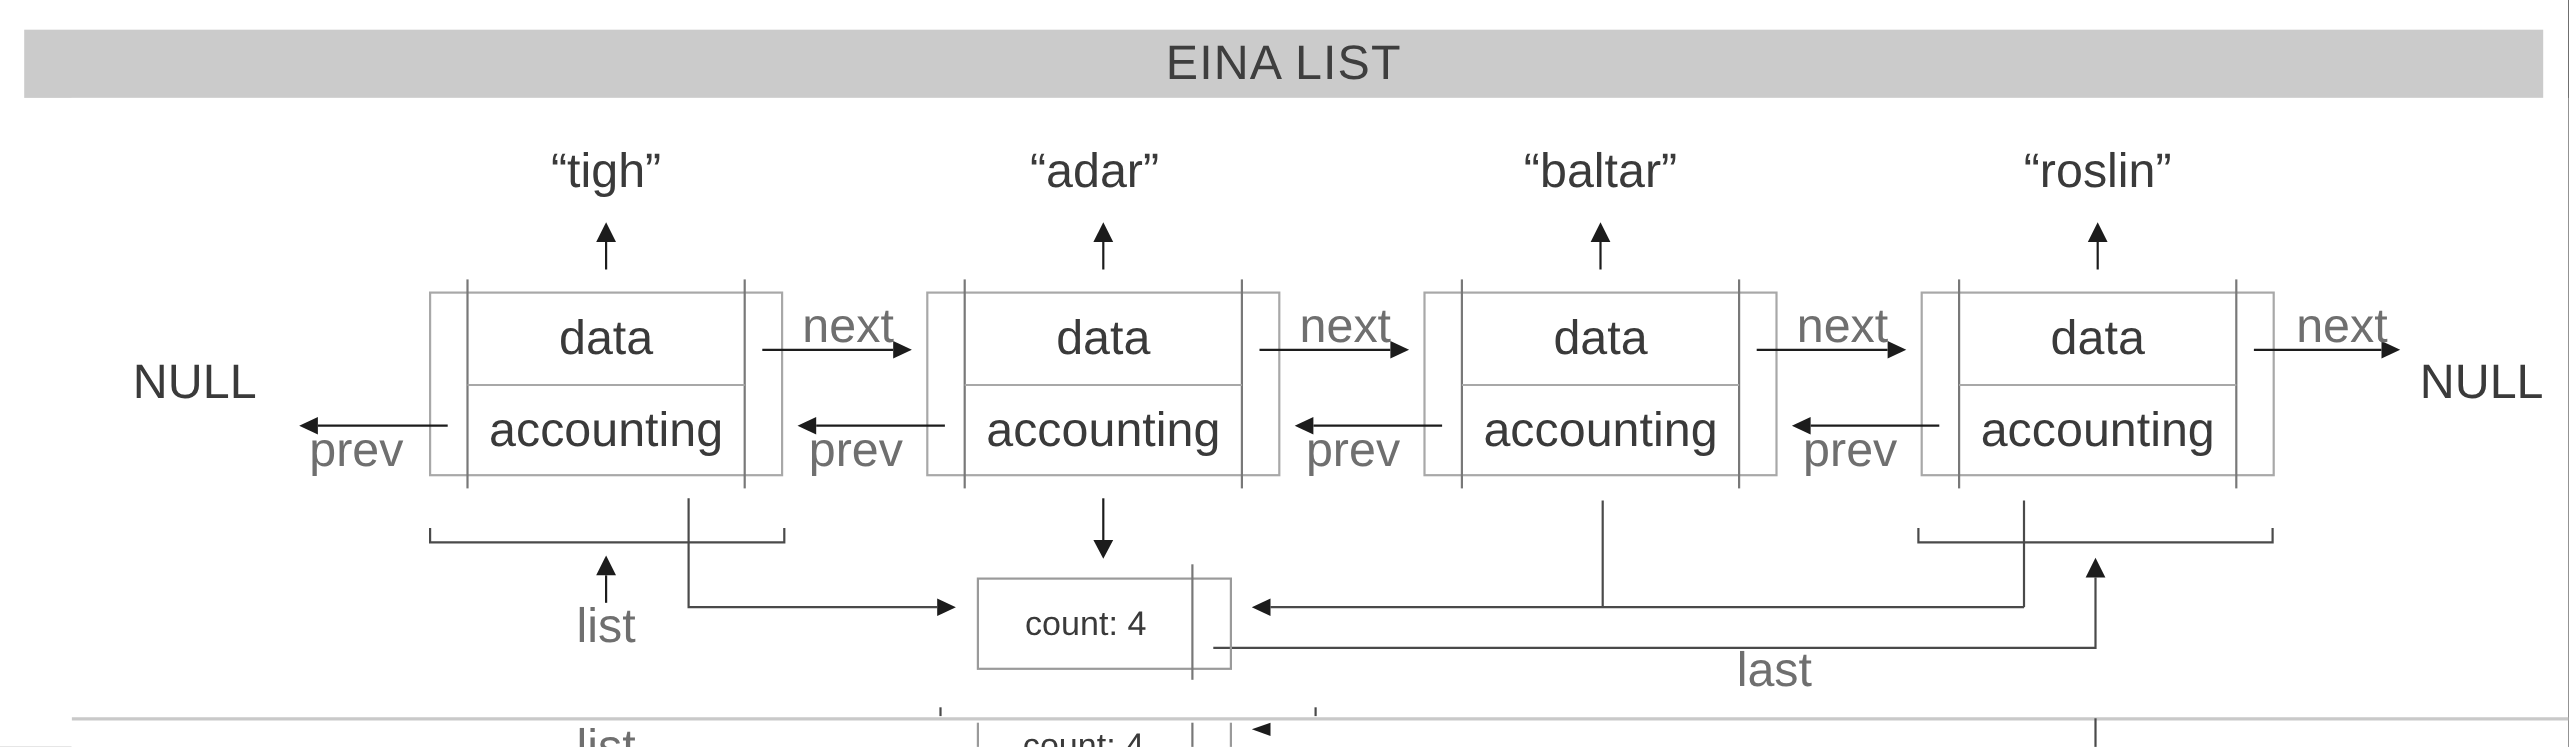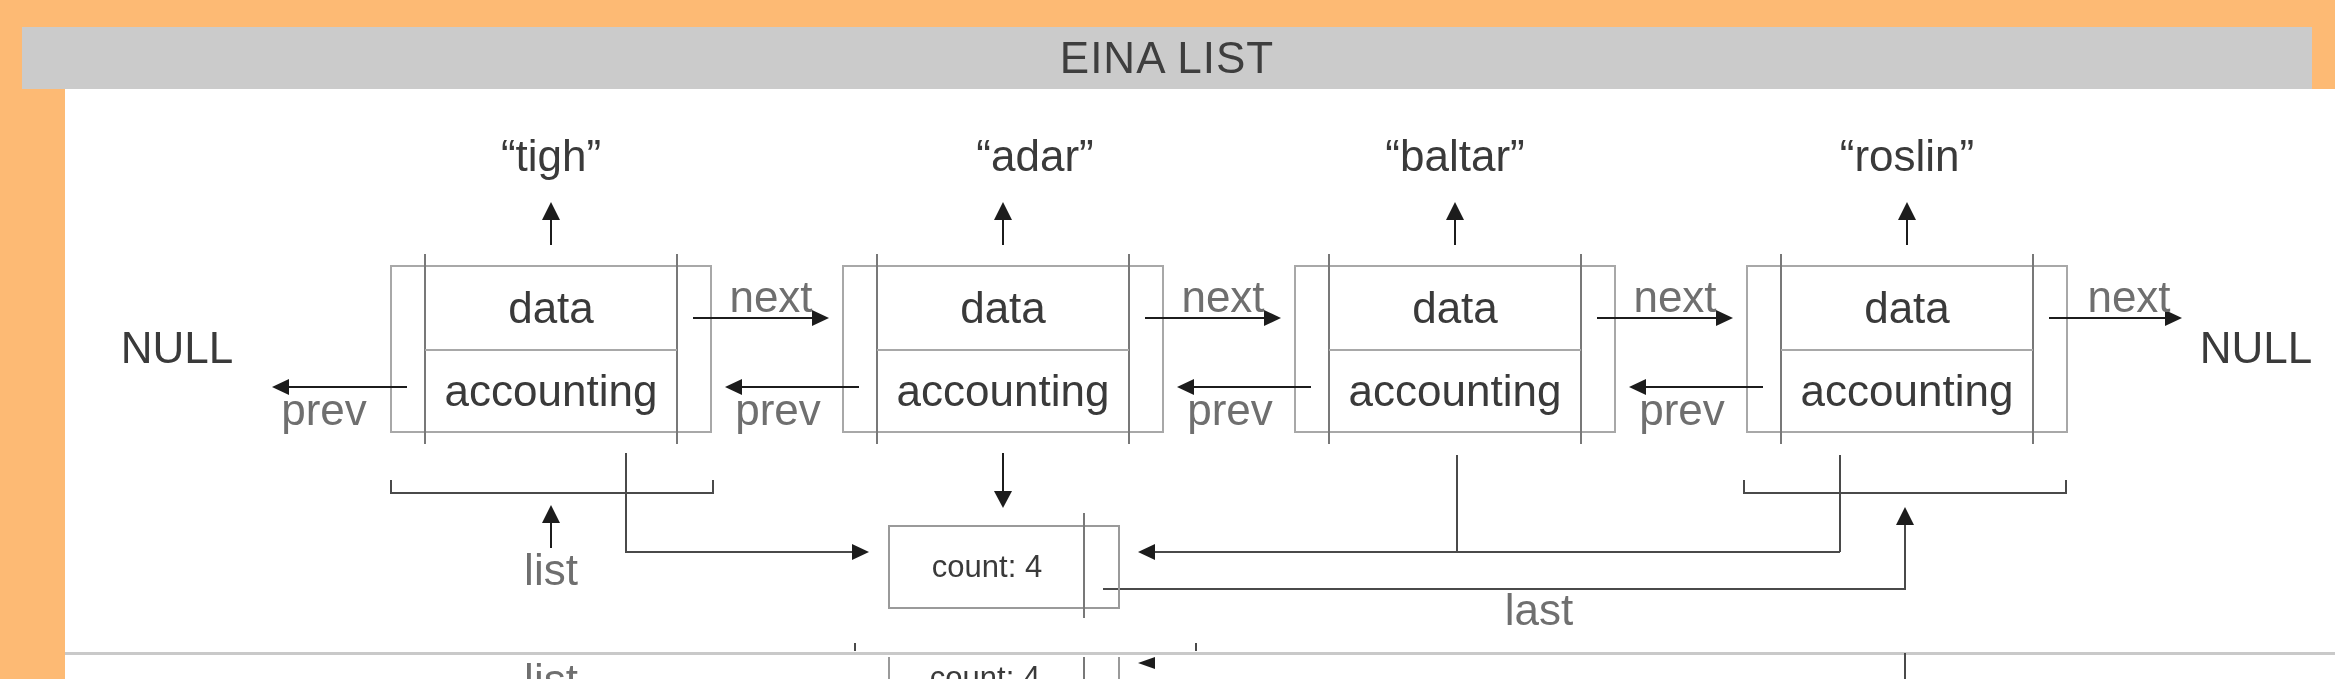--- a/index.html
+++ b/index.html
@@ -1,16 +1,16 @@
 <!DOCTYPE html>
 <html><head>
 <meta charset="utf-8">
 <style>
   html,body{margin:0;padding:0;background:#000;}
-  .frame{position:relative;width:2335px;height:679px;background:#fdba74;overflow:hidden;
+  .frame{position:relative;width:2335px;height:679px;background:#ffffff;overflow:hidden;
          font-family:"Liberation Sans","DejaVu Sans",sans-serif;}
   .titlebar{position:absolute;left:22px;top:27px;width:2290px;height:62px;background:#cbcbcb;
             display:flex;align-items:center;justify-content:center;}
   .titlebar span{font-size:44px;color:#3e3e3e;letter-spacing:1px;}
   .content{position:absolute;left:22px;top:89px;width:2290px;height:651px;background:#ffffff;overflow:hidden;margin-left:43px;}
   .content svg{position:absolute;left:0;top:0;}
   .lbl{position:absolute;transform:translate(-50%,-50%);white-space:nowrap;color:#3a3a3a;}
   .t44{font-size:44px;}
   .t41{font-size:31px;}
   .t34{font-size:44px;color:#6f6f6f;}
@@ -135,21 +135,21 @@
         <line class="dark" x1="1131" y1="554" x2="1131" y2="562"></line>
         <line class="cbox" x1="824" y1="568" x2="824" y2="590"></line>
         <line class="inner" x1="1019" y1="568" x2="1019" y2="590"></line>
         <line class="cbox" x1="1054" y1="568" x2="1054" y2="590"></line>
         <polygon class="head" points="1090,568 1090,580 1073,574"></polygon>
         <line class="dark" x1="1840" y1="564" x2="1840" y2="590"></line>
       </g>
     </svg>
 
     <div class="lbl t44" style="left:486px;top:67px">“tigh”</div>
-    <div class="lbl t44" style="left:970px;top:67px">“adar”</div>
+    <div class="lbl t44" style="left:930px;top:67px">“adar”</div>
     <div class="lbl t44" style="left:1842px;top:67px">“roslin”</div>
     <div class="lbl t44" style="left:1390px;top:67px">“baltar”</div>
 
     <div class="lbl t44" style="left:486px;top:219px">data</div>
     <div class="lbl t44" style="left:938px;top:219px">data</div>
     <div class="lbl t44" style="left:1390px;top:219px">data</div>
     <div class="lbl t44" style="left:1842px;top:219px">data</div>
 
     <div class="lbl t44" style="left:486px;top:302px">accounting</div>
     <div class="lbl t44" style="left:938px;top:302px">accounting</div>
@@ -164,19 +164,19 @@
     <div class="lbl t34" style="left:1610px;top:208px">next</div>
     <div class="lbl t34" style="left:2064px;top:208px">next</div>
 
     <div class="lbl t34" style="left:259px;top:321px">prev</div>
     <div class="lbl t34" style="left:713px;top:321px">prev</div>
     <div class="lbl t34" style="left:1165px;top:321px">prev</div>
     <div class="lbl t34" style="left:1617px;top:321px">prev</div>
 
     <div class="lbl t41" style="left:922px;top:478px">count: 4</div>
     <div class="lbl t34" style="left:486px;top:481px">list</div>
-    <div class="lbl t34" style="left:1474px;top:521px">last</div>
+    <div class="lbl t34" style="left:1548px;top:521px">last</div>
 
     <div class="lbl t34" style="left:486px;top:591px">list</div>
     <div class="lbl t41" style="left:920px;top:589px">count: 4</div>
 
   </div>
 </div>
 
 </body></html>

